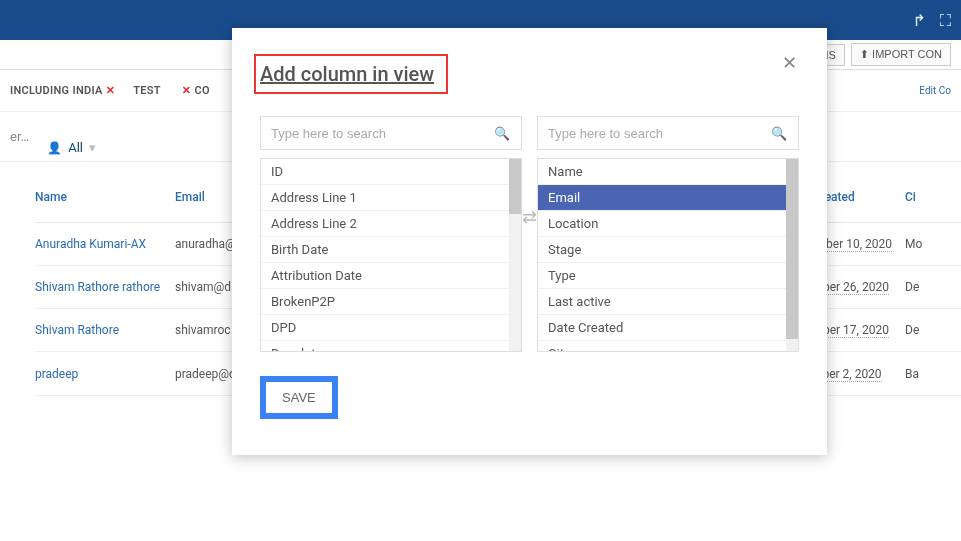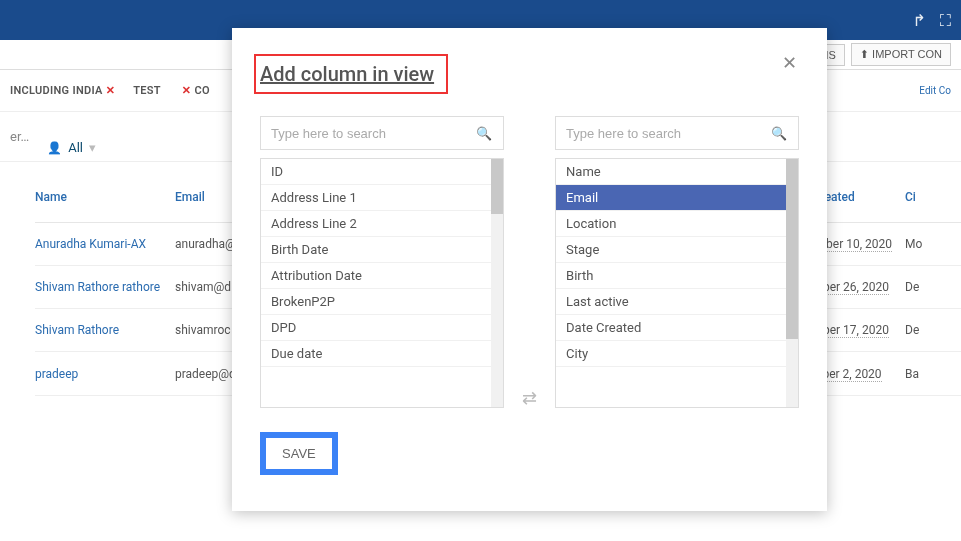--- a/index.html
+++ b/index.html
@@ -36,26 +36,26 @@
   .flag::after{content:""; position:absolute; width:4px; height:4px; border:1px solid #1a4b8c; border-radius:50%; left:6px; top:3px;}
 
   
   .overlay { position:absolute; inset:0; background:rgba(0,0,0,0); }
 
   
   .modal { position:absolute; left:232px; top:28px; width:595px; background:#fff; box-shadow:0 2px 14px rgba(0,0,0,.25); padding: 24px 28px 36px 28px; }
   .modal-title { font-size:20px; color:#555; font-weight:500;text-decoration:underline; }
   .title-box { border:2px solid #e33; display:inline-block; padding:6px 12px 6px 4px; margin: 2px 0 22px -6px;}
   .modal-close { position:absolute; top:24px; right:30px; color:#888; font-size:18px; cursor:pointer;}
-  .cols { display:flex; align-items:flex-end; gap:18px; }
+  .cols { display:flex; align-items:flex-start; }
   .colbox { flex:1; }
   .search { display:flex; align-items:center; border:1px solid #ddd; height:34px; padding:0 10px; color:#888; }
   .search input { border:none; outline:none; flex:1; font-size:13px; color:#555;}
   .search input::placeholder { color:#aaa; }
-  .listbox { margin-top:8px; border:1px solid #ddd; height:250px; overflow:hidden; position:relative;}
+  .listbox { margin-top:8px; border:1px solid #ddd; height:194px; overflow:hidden; position:relative;}
   .listbox .item { padding:5px 10px; font-size:13px; color:#555; border-bottom:1px solid #f0f0f0; cursor:pointer;}
   .listbox .item.selected { background:#4a66b3; color:#fff;}
   .listbox .scrollbar { position:absolute; right:0; top:0; width:12px; background:#f1f1f1; height:100%;}
   .listbox .scrollbar .thumb { background:#c8c8c8; width:100%;}
   .listbox.left .thumb { height:55px; margin-top:0;}
   .listbox.right .thumb { height:180px; margin-top:0;}
   .swap { color:#bbb; font-size:18px; padding-top:90px; }
   .savebtn { margin-top:24px; border:6px solid #3b82f6; background:#fff; padding:8px 16px; font-size:13px; color:#666; cursor:pointer;}
 
   .col-flag { width:70px; }
@@ -185,21 +185,21 @@
       <div class="search">
         <input placeholder="Type here to search" style="">
         <span>🔍</span>
       </div>
       <div class="listbox right">
         <div id="chosen-list">
             <div class="item">Name</div>
             <div class="item selected">Email</div>
             <div class="item">Location</div>
             <div class="item">Stage</div>
-            <div class="item">Birth</div>
+            <div class="item">Type</div>
             <div class="item">Last active</div>
             <div class="item">Date Created</div>
             <div class="item">City</div>
           </div>
         <div class="scrollbar">
             <div class="thumb"></div>
           </div>
       </div>
     </div>
   </div>

